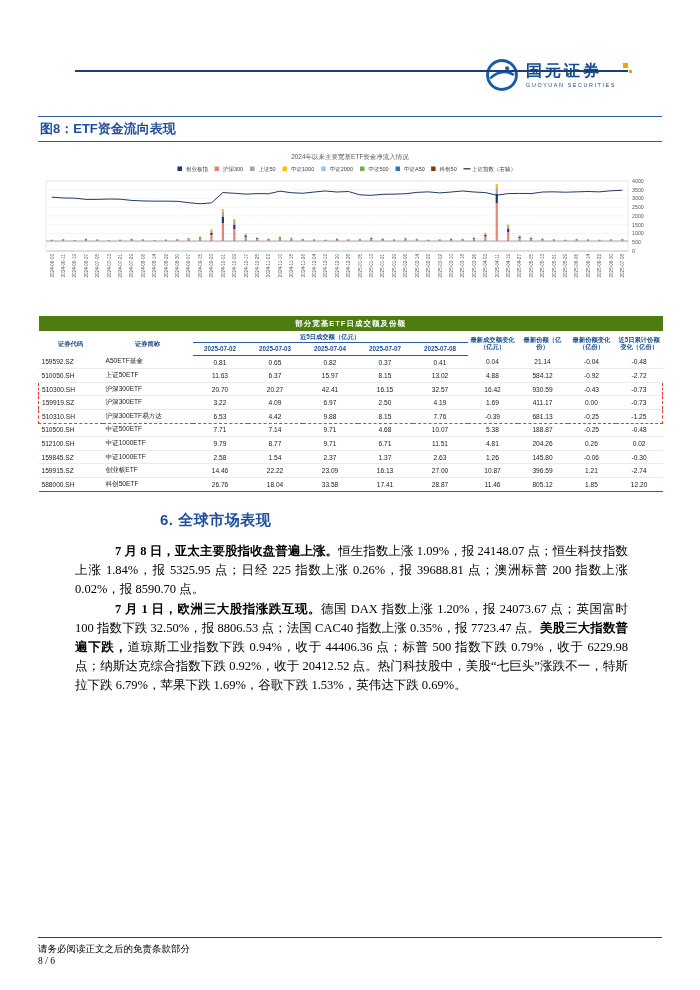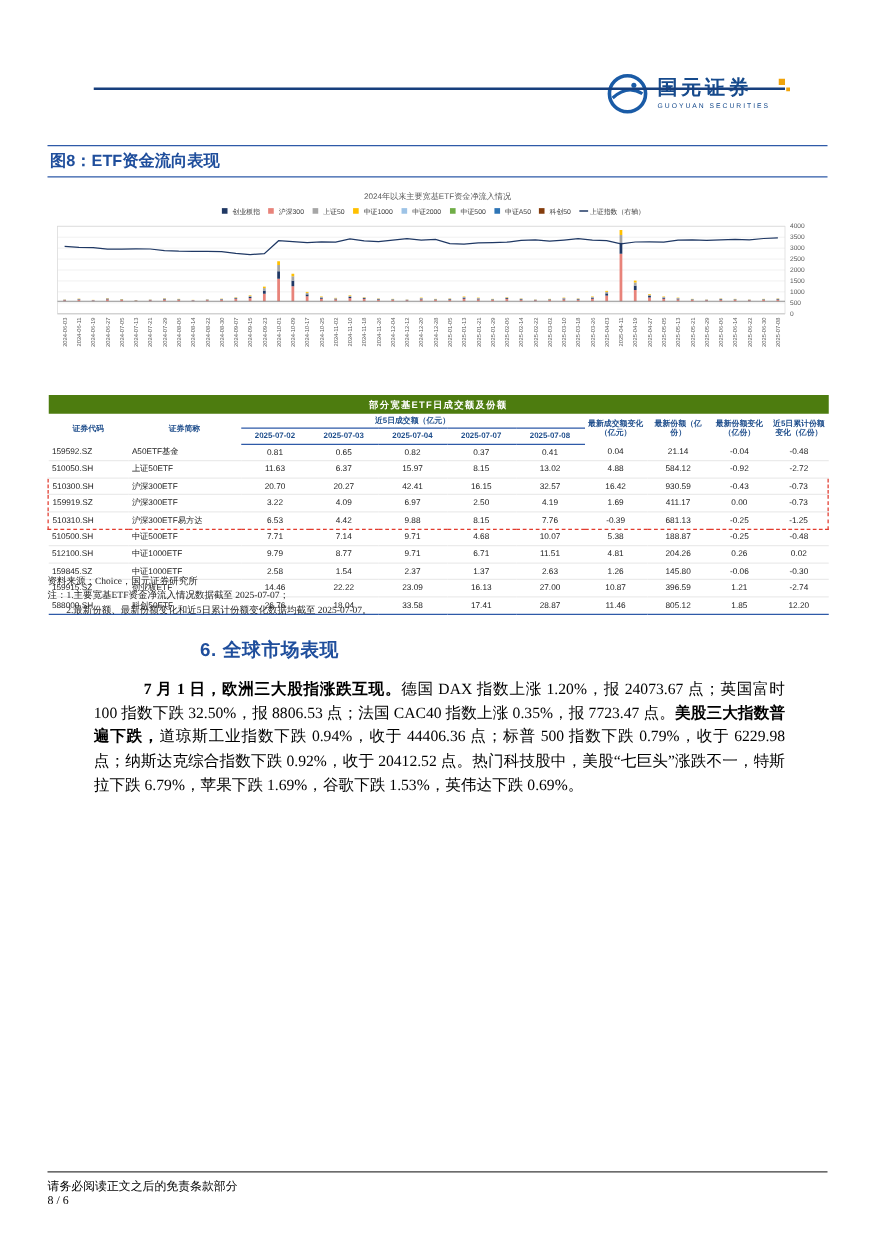--- a/index.html
+++ b/index.html
@@ -551,29 +551,25 @@
             <td>28.87</td>
             <td>11.46</td>
             <td>805.12</td>
             <td>1.85</td>
             <td>12.20</td>
           </tr>
         </tbody>
     </table>
   </div>
 
-  <div class="notes">
-    <div>资料来源：Choice，国元证券研究所</div>
-    <div>注：1.主要宽基ETF资金净流入情况数据截至 2025-07-07；</div>
-    <div class="ind">2.最新份额、最新份额变化和近5日累计份额变化数据均截至 2025-07-07。</div>
-  </div>
 
   <div class="section-heading">6. 全球市场表现</div>
 
   <div class="bodytext" id="paras">
+      <p><span class="b">7 月 8 日，亚太主要股指收盘普遍上涨。</span><span>恒生指数上涨 1.09%，报 24148.07 点；恒生科技指数上涨 1.84%，报 5325.95 点；日经 225 指数上涨 0.26%，报 39688.81 点；澳洲标普 200 指数上涨 0.02%，报 8590.70 点。</span></p>
       <p><span class="b">7 月 1 日，欧洲三大股指涨跌互现。</span><span>德国 DAX 指数上涨 1.20%，报 24073.67 点；英国富时 100 指数下跌 32.50%，报 8806.53 点；法国 CAC40 指数上涨 0.35%，报 7723.47 点。</span><span class="b">美股三大指数普遍下跌，</span><span>道琼斯工业指数下跌 0.94%，收于 44406.36 点；标普 500 指数下跌 0.79%，收于 6229.98 点；纳斯达克综合指数下跌 0.92%，收于 20412.52 点。热门科技股中，美股“七巨头”涨跌不一，特斯拉下跌 6.79%，苹果下跌 1.69%，谷歌下跌 1.53%，英伟达下跌 0.69%。</span></p>
     </div>
 
   <div class="footer">
     <div>请务必阅读正文之后的免责条款部分</div>
     <div>8 / 6</div>
   </div>
 
 </div>
 

